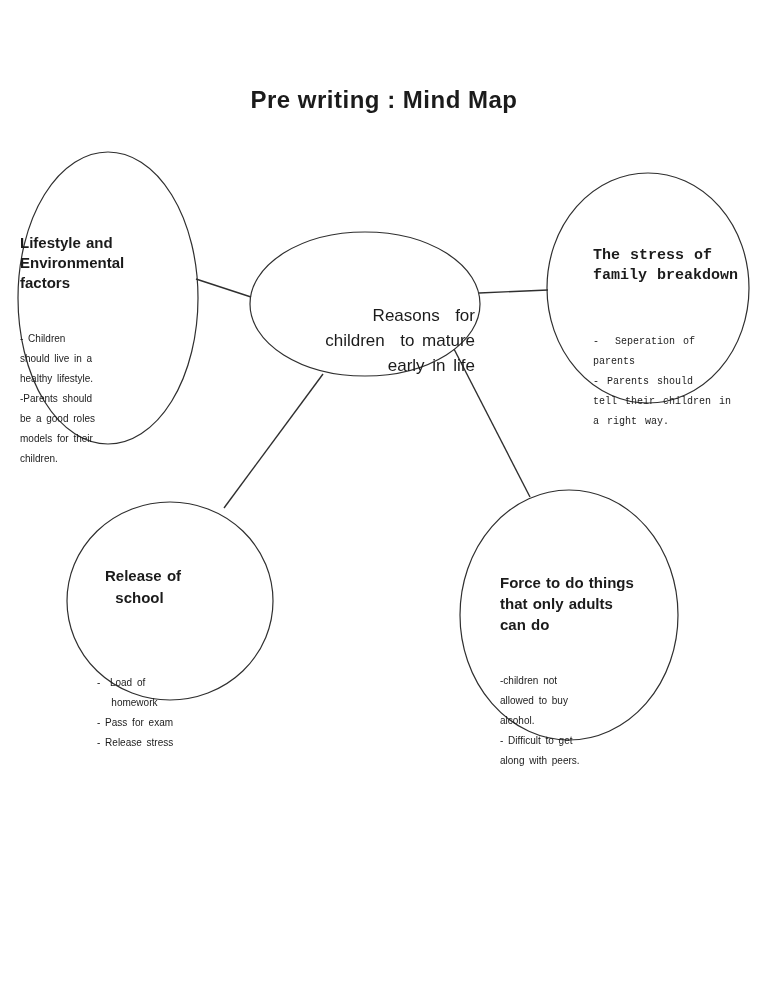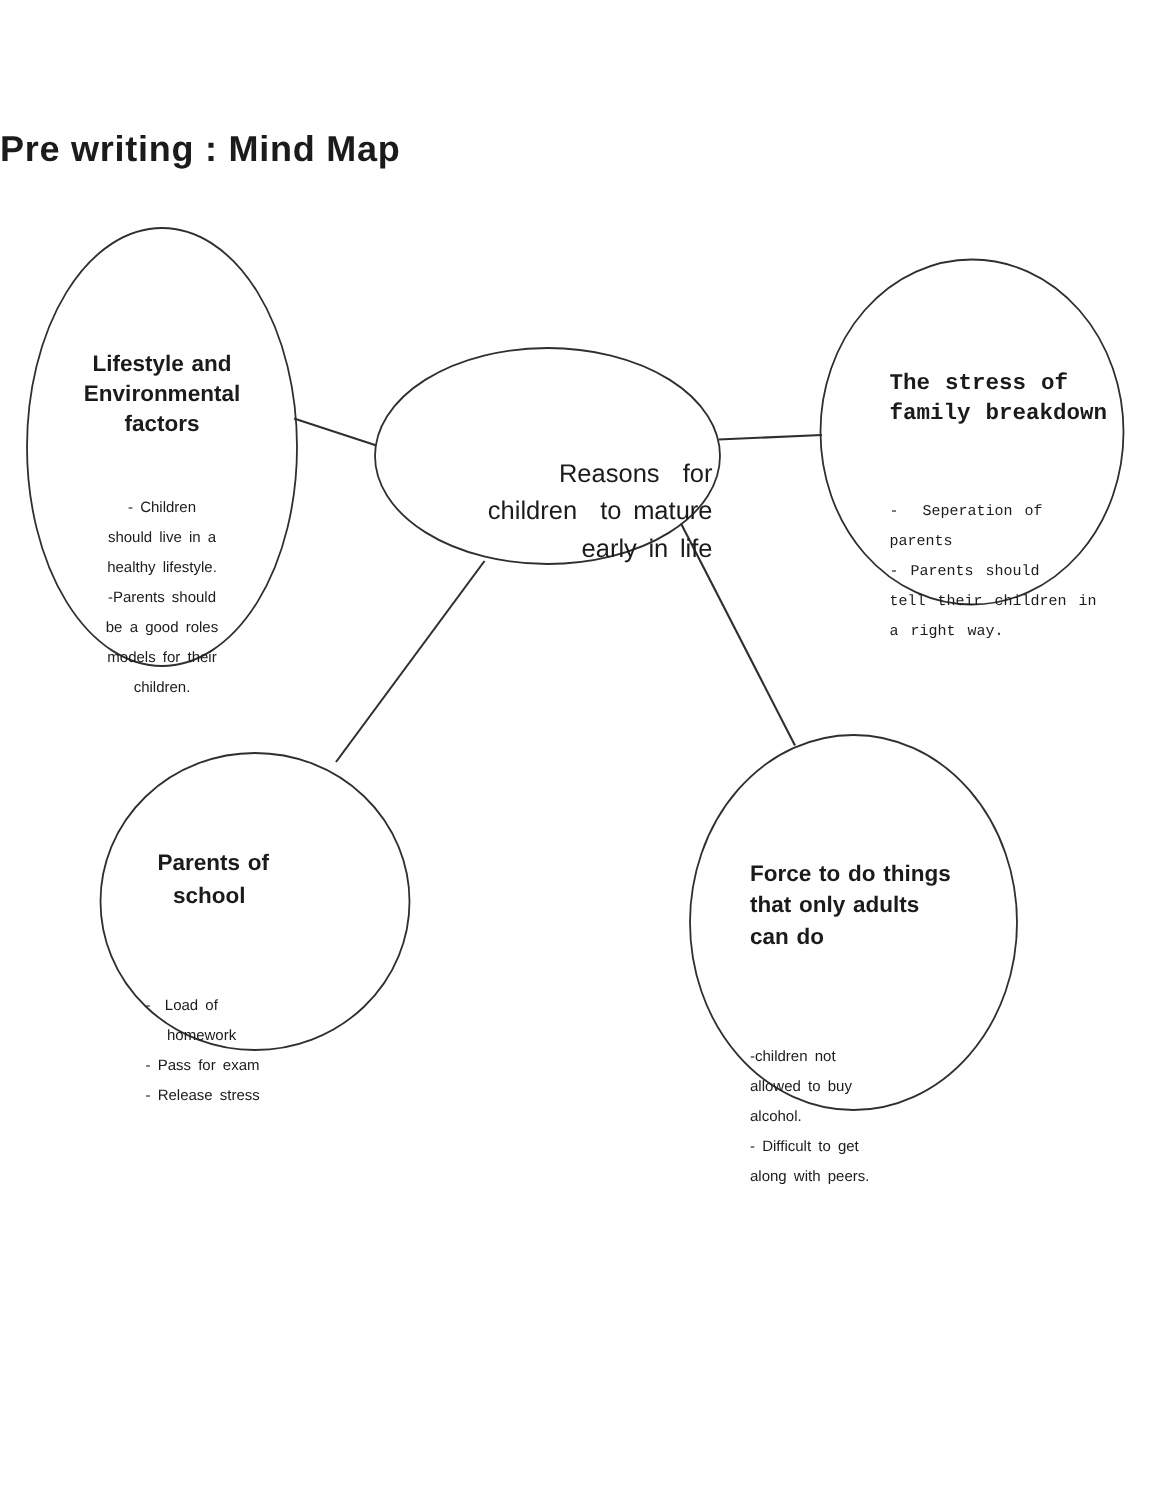--- a/index.html
+++ b/index.html
@@ -30,21 +30,21 @@
   }
   .diagram-svg line {
     stroke: #2f2f2f;
     stroke-width: 1.4;
   }
   .page-title {
     position: absolute;
     top: 86px;
     left: 0;
     width: 768px;
-    text-align: left;
+    text-align: center;
     font-size: 24px;
     font-weight: bold;
     letter-spacing: 0.5px;
     white-space: pre-wrap;
   }
   .node-text {
     position: absolute;
     white-space: pre-wrap;
   }
   .node-heading {
@@ -66,49 +66,48 @@
     width: 220px;
     text-align: right;
     font-size: 17px;
     line-height: 25px;
     word-spacing: 3px;
   }
   .lifestyle-node-text {
     top: 197px;
     left: 20px;
     width: 176px;
-    text-align: center;
   }
   .stress-node-text {
     top: 210px;
     left: 593px;
     width: 172px;
     text-align: left;
     font-family: Liberation Mono, monospace;
   }
   .stress-node-text .node-body { margin-top: 10px; }
   .pressure-node-text {
     top: 529px;
     left: 97px;
     width: 150px;
     text-align: left;
   }
   .pressure-node-text .node-heading {
     padding-left: 8px;
     line-height: 22px;
   }
-  .pressure-node-text .node-body { margin-top: 16px; }
+  .pressure-node-text .node-body { margin-top: 28px; }
   .force-node-text {
     top: 536px;
     left: 500px;
     width: 168px;
     text-align: left;
   }
   .force-node-text .node-heading { line-height: 21px; }
-  .force-node-text .node-body { margin-top: 24px; }
+  .force-node-text .node-body { margin-top: 0; }
 </style>
 </head>
 <body>
 
 <div class="canvas">
 
   <svg class="diagram-svg" viewBox="0 0 768 994">
 
     <line x1="196" y1="279" x2="251" y2="297"></line>
     <line x1="479" y1="293" x2="548" y2="290"></line>
@@ -147,21 +146,21 @@
     <div class="node-heading">The stress of
 family breakdown</div>
     <div class="node-body">-  Seperation of
 parents
 - Parents should
 tell their children in
 a right way.</div>
   </div>
 
   <div class="node-text pressure-node-text">
-    <div class="node-heading">Parents of
+    <div class="node-heading">Release of
   school</div>
     <div class="node-body">-  Load of
    homework
 - Pass for exam
 - Release stress</div>
   </div>
 
   <div class="node-text force-node-text">
     <div class="node-heading">Force to do things
 that only adults

